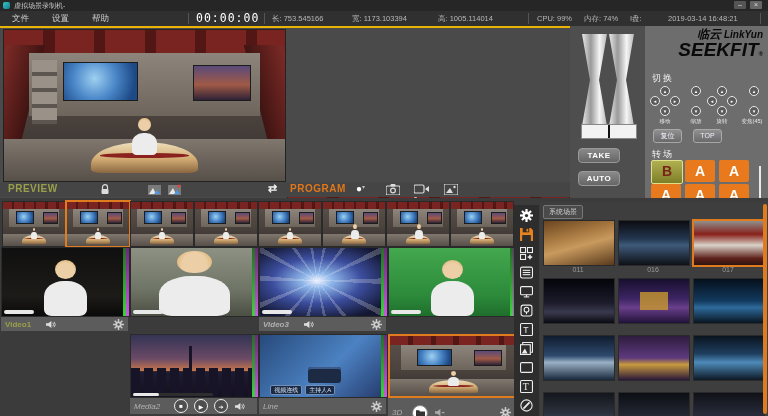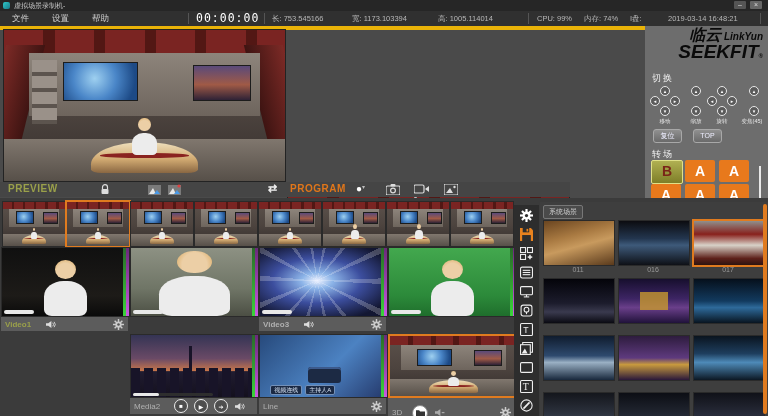--- a/index.html
+++ b/index.html
@@ -8,21 +8,21 @@
   .abs{position:absolute;}
 
   
   .titlebar{left:0;top:0;width:768px;height:11px;background:#262626;display:flex;align-items:center;}
   .app-logo{width:7px;height:7px;margin:0 4px 0 3px;border-radius:2px;
             background:linear-gradient(135deg,#2ec8c8,#1a7a8a);}
   .title-text{font-size:7px;color:#c8c8c8;}
   .winbtn{position:absolute;top:1px;width:12px;height:8px;background:#555;color:#ddd;
           font-size:7px;line-height:8px;text-align:center;border-radius:1px;}
   .winbtn.min{right:22px;} .winbtn.close{right:6px;background:#666;}
-  .menubar{left:0;top:11px;width:768px;height:15px;background:#303030;border-bottom:4px solid #eab308;}
+  .menubar{left:0;top:11px;width:768px;height:15px;background:#303030;border-bottom:2px solid #eab308;}
   .menu-item{position:absolute;top:0;height:15px;line-height:15px;font-size:8.5px;color:#cfcfcf;padding:0 4px;}
   .timer{position:absolute;left:196px;top:0;width:66px;height:15px;line-height:15px;
          font-family:"DejaVu Sans Mono",monospace;font-size:11.5px;color:#fff;letter-spacing:1px;}
   .stat{position:absolute;top:0;height:15px;line-height:15px;font-size:7.5px;color:#b8b8b8;white-space:nowrap;}
   .vsep{position:absolute;top:2px;width:1px;height:11px;background:#555;}
 
   
   .scene{position:relative;overflow:hidden;background:linear-gradient(180deg,#5c524c 0%,#4c433e 55%,#332d2b 100%);}
   .scene>div{position:absolute;}
   .sc-ceil{left:0;top:0;right:0;height:15%;
@@ -91,21 +91,21 @@
   .tbar .base{position:absolute;left:0;top:90px;width:54px;height:13px;background:#f2f2f2;border:1px solid #888;}
   .tbar .base:after{content:"";position:absolute;left:26px;top:0;width:2px;height:13px;background:#111;}
   .swbtn{position:absolute;left:8px;width:40px;height:13px;border-radius:4px;color:#fff;
      background:linear-gradient(180deg,#8a8a8a,#666);border:1px solid #999;
      font-size:8px;font-weight:bold;text-align:center;line-height:13px;letter-spacing:.5px;}
 
   
   .rpanel{left:645px;top:26px;width:123px;height:176px;background:#6d6d6d;color:#111;}
   .brand{position:absolute;left:0;top:3px;width:118px;text-align:right;color:#0a0a0a;}
   .brand .l1{font-size:10px;font-weight:bold;font-style:italic;line-height:11px;}
-  .brand .l1 .cn{font-size:16px;}
+  .brand .l1 .cn{font-size:12px;}
   .brand .l2{font-size:19px;font-weight:900;font-style:italic;letter-spacing:0px;line-height:19px;}
   .brand .reg{font-size:6px;vertical-align:baseline;}
   .sec-label{position:absolute;left:7px;font-size:9px;color:#f2f2f2;letter-spacing:2px;}
   .pad{position:absolute;width:30px;height:30px;}
   .pbtn{position:absolute;width:8px;height:8px;border:1px solid #e8e8e8;border-radius:50%;
         background:#5a5a5a;color:#fff;font-size:5px;line-height:8px;text-align:center;}
   .pbtn.up{left:10px;top:0;} .pbtn.dn{left:10px;top:20px;}
   .pbtn.lf{left:0;top:10px;} .pbtn.rt{left:20px;top:10px;}
   .pad-label{position:absolute;width:34px;text-align:center;font-size:5.5px;color:#e8e8e8;}
   .minibtn{position:absolute;width:27px;height:12px;border-radius:3px;border:1px solid #a8a8a8;
@@ -128,21 +128,21 @@
   .cell{position:absolute;width:127px;}
   .cell .thumb{position:relative;width:127px;border:1px solid #2a2a2a;overflow:hidden;}
   .cell .bar{position:relative;height:14px;background:#5c5c5c;display:flex;align-items:center;
      font-size:8px;color:#b8b8b8;padding:0 4px;gap:6px;}
   .meters{position:absolute;right:0;top:0;bottom:0;width:6px;display:flex;}
   .meters b{flex:1;display:block;}
   .m-green{background:linear-gradient(180deg,#2a6a2a,#3ad43a);}
   .m-purple{background:linear-gradient(180deg,#6a2a7a,#c85ae0);}
   .mini-progress{position:absolute;left:2px;bottom:2px;width:30px;height:4px;background:#e8e8e8;border-radius:2px;}
   .src-name{font-weight:bold;min-width:34px;}
-  .c-olive{color:#9aa04a;} .c-green{color:#35d435;} .c-gray{color:#b0b0b0;} .c-orange{color:#e8821e;}
+  .c-olive{color:#9aa04a;} .c-green{color:#35d435;} .c-gray{color:#b0b0b0;font-style:italic;} .c-orange{color:#e8821e;}
   .gearwrap{margin-left:auto;}
   .tbtn{width:12px;height:12px;border:1px solid #eee;border-radius:50%;display:inline-flex;
      align-items:center;justify-content:center;color:#fff;font-size:6px;background:rgba(0,0,0,.15);}
   .tbtn.big{width:14px;height:14px;background:#fff;color:#222;border-color:#888;}
   .prog-track{position:absolute;left:3px;top:-5px;width:80px;height:3px;background:#2e2e2e;border-radius:2px;}
   .prog-fill{position:absolute;left:0;top:0;height:3px;width:26px;background:#e8e8e8;border-radius:2px;}
   .orange-border{border:2px solid #e07b1f !important;}
 
   
   .sidebar{left:514px;top:205px;width:25px;height:211px;background:#2d2d2d;
@@ -283,20 +283,29 @@
     <span class="baricon" style="left:444px">
       <svg width="14" height="11" viewBox="0 0 14 11">
           <rect x="0" y="0" width="14" height="11" rx="1" fill="none" stroke="#ddd" stroke-width="1.2"></rect>
           <polygon points="2,9 6,4 9,9" fill="#ddd"></polygon>
           <circle cx="10.5" cy="3" r="1.2" fill="#ddd"></circle>
         </svg>
       <span class="ddown">▾</span>
     </span>
   </div>
 
+  <div class="abs tcol">
+    <div class="tbar">
+      <div class="arm armL"></div>
+      <div class="arm armR"></div>
+      <div class="base"></div>
+    </div>
+    <div class="swbtn" style="top:122px">TAKE</div>
+    <div class="swbtn" style="top:145px">AUTO</div>
+  </div>
 
   <div class="abs rpanel">
     <div class="brand">
       <div class="l1"><span class="cn">临云</span> <span>LinkYun</span></div>
       <div class="l2"><span>SEEKFIT</span><span class="reg">®</span></div>
     </div>
     <span class="sec-label" style="top:46px">切换</span>
 
     <div class="pad" style="left:5px;top:60px">
       <span class="pbtn up">▴</span>

